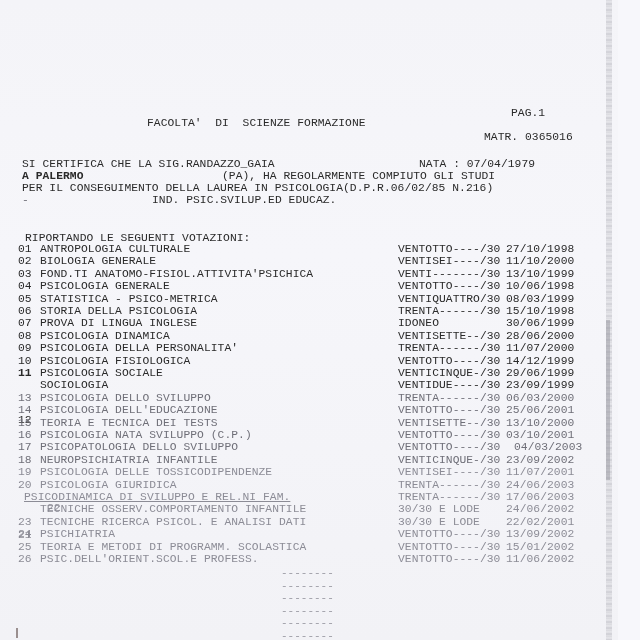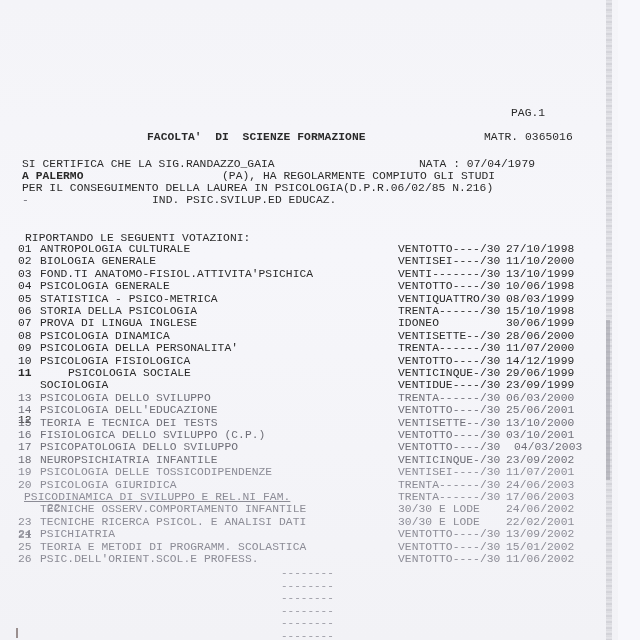--- a/index.html
+++ b/index.html
@@ -32,21 +32,21 @@
 </style>
 </head>
 <body>
 
 <div class="paper"></div>
 <div class="edge"></div>
 <div class="edge-dark"></div>
 <div class="rightstrip"></div>
 
 <div class="line" style="left:511px;top:107px;">PAG.1</div>
-<div class="line" style="left:147px;top:131px;font-weight:bold;">FACOLTA'  DI  SCIENZE FORMAZIONE</div>
+<div class="line" style="left:147px;top:117px;">FACOLTA'  DI  SCIENZE FORMAZIONE</div>
 <div class="line" style="left:484px;top:131px;">MATR. 0365016</div>
 
 <div class="line" style="left:22px;top:158px;">SI CERTIFICA CHE LA SIG.RANDAZZO_GAIA</div>
 <div class="line" style="left:419px;top:158px;">NATA : 07/04/1979</div>
 <div class="line" style="left:22px;top:170px;font-weight:bold;">A PALERMO</div>
 <div class="line" style="left:222px;top:170px;">(PA), HA REGOLARMENTE COMPIUTO GLI STUDI</div>
 <div class="line" style="left:22px;top:182px;">PER IL CONSEGUIMENTO DELLA LAUREA IN PSICOLOGIA(D.P.R.06/02/85 N.216)</div>
 <div class="line faint" style="left:22px;top:194px;">-</div>
 <div class="line" style="left:152px;top:194px;">IND. PSIC.SVILUP.ED EDUCAZ.</div>
 
@@ -87,41 +87,41 @@
     <div class="line" style="left: 506px; top: 329.8px;">28/06/2000</div>
     <div class="line" style="left: 18px; top: 342.2px;">09</div>
     <div class="line" style="left: 40px; top: 342.2px;">PSICOLOGIA DELLA PERSONALITA'</div>
     <div class="line" style="left: 398px; top: 342.2px;">TRENTA------/30</div>
     <div class="line" style="left: 506px; top: 342.2px;">11/07/2000</div>
     <div class="line" style="left: 18px; top: 354.6px;">10</div>
     <div class="line" style="left: 40px; top: 354.6px;">PSICOLOGIA FISIOLOGICA</div>
     <div class="line" style="left: 398px; top: 354.6px;">VENTOTTO----/30</div>
     <div class="line" style="left: 506px; top: 354.6px;">14/12/1999</div>
     <div class="line" style="left: 18px; top: 367px; font-weight: bold;">11</div>
-    <div class="line" style="left: 40px; top: 367px; margin-left: 28px;">PSICOLOGIA SOCIALE</div>
+    <div class="line" style="left: 40px; top: 367px;">PSICOLOGIA SOCIALE</div>
     <div class="line" style="left: 398px; top: 367px;">VENTICINQUE-/30</div>
     <div class="line" style="left: 506px; top: 367px;">29/06/1999</div>
     <div class="line" style="left: 18px; top: 379.4px; margin-top: 35px;">12</div>
     <div class="line" style="left: 40px; top: 379.4px;">SOCIOLOGIA</div>
     <div class="line" style="left: 398px; top: 379.4px;">VENTIDUE----/30</div>
     <div class="line" style="left: 506px; top: 379.4px;">23/09/1999</div>
     <div class="line faint" style="left: 18px; top: 391.8px;">13</div>
     <div class="line faint" style="left: 40px; top: 391.8px;">PSICOLOGIA DELLO SVILUPPO</div>
     <div class="line faint" style="left: 398px; top: 391.8px;">TRENTA------/30</div>
     <div class="line faint" style="left: 506px; top: 391.8px;">06/03/2000</div>
     <div class="line faint" style="left: 18px; top: 404.2px;">14</div>
     <div class="line faint" style="left: 40px; top: 404.2px;">PSICOLOGIA DELL'EDUCAZIONE</div>
     <div class="line faint" style="left: 398px; top: 404.2px;">VENTOTTO----/30</div>
     <div class="line faint" style="left: 506px; top: 404.2px;">25/06/2001</div>
     <div class="line faint" style="left: 18px; top: 416.6px;">15</div>
     <div class="line faint" style="left: 40px; top: 416.6px;">TEORIA E TECNICA DEI TESTS</div>
     <div class="line faint" style="left: 398px; top: 416.6px;">VENTISETTE--/30</div>
     <div class="line faint" style="left: 506px; top: 416.6px;">13/10/2000</div>
     <div class="line faint" style="left: 18px; top: 429px;">16</div>
-    <div class="line faint" style="left: 40px; top: 429px;">FISIOLOGICA DELLO SVILUPPO (C.P.)</div>
+    <div class="line faint" style="left: 40px; top: 429px;">PSICOLOGIA NATA SVILUPPO (C.P.)</div>
     <div class="line faint" style="left: 398px; top: 429px;">VENTOTTO----/30</div>
     <div class="line faint" style="left: 506px; top: 429px;">03/10/2001</div>
     <div class="line faint" style="left: 18px; top: 441.4px;">17</div>
     <div class="line faint" style="left: 40px; top: 441.4px;">PSICOPATOLOGIA DELLO SVILUPPO</div>
     <div class="line faint" style="left: 398px; top: 441.4px;">VENTOTTO----/30</div>
     <div class="line faint" style="left: 506px; top: 441.4px; margin-left: 8px;">04/03/2003</div>
     <div class="line faint" style="left: 18px; top: 453.8px;">18</div>
     <div class="line faint" style="left: 40px; top: 453.8px;">NEUROPSICHIATRIA INFANTILE</div>
     <div class="line faint" style="left: 398px; top: 453.8px;">VENTICINQUE-/30</div>
     <div class="line faint" style="left: 506px; top: 453.8px;">23/09/2002</div>

